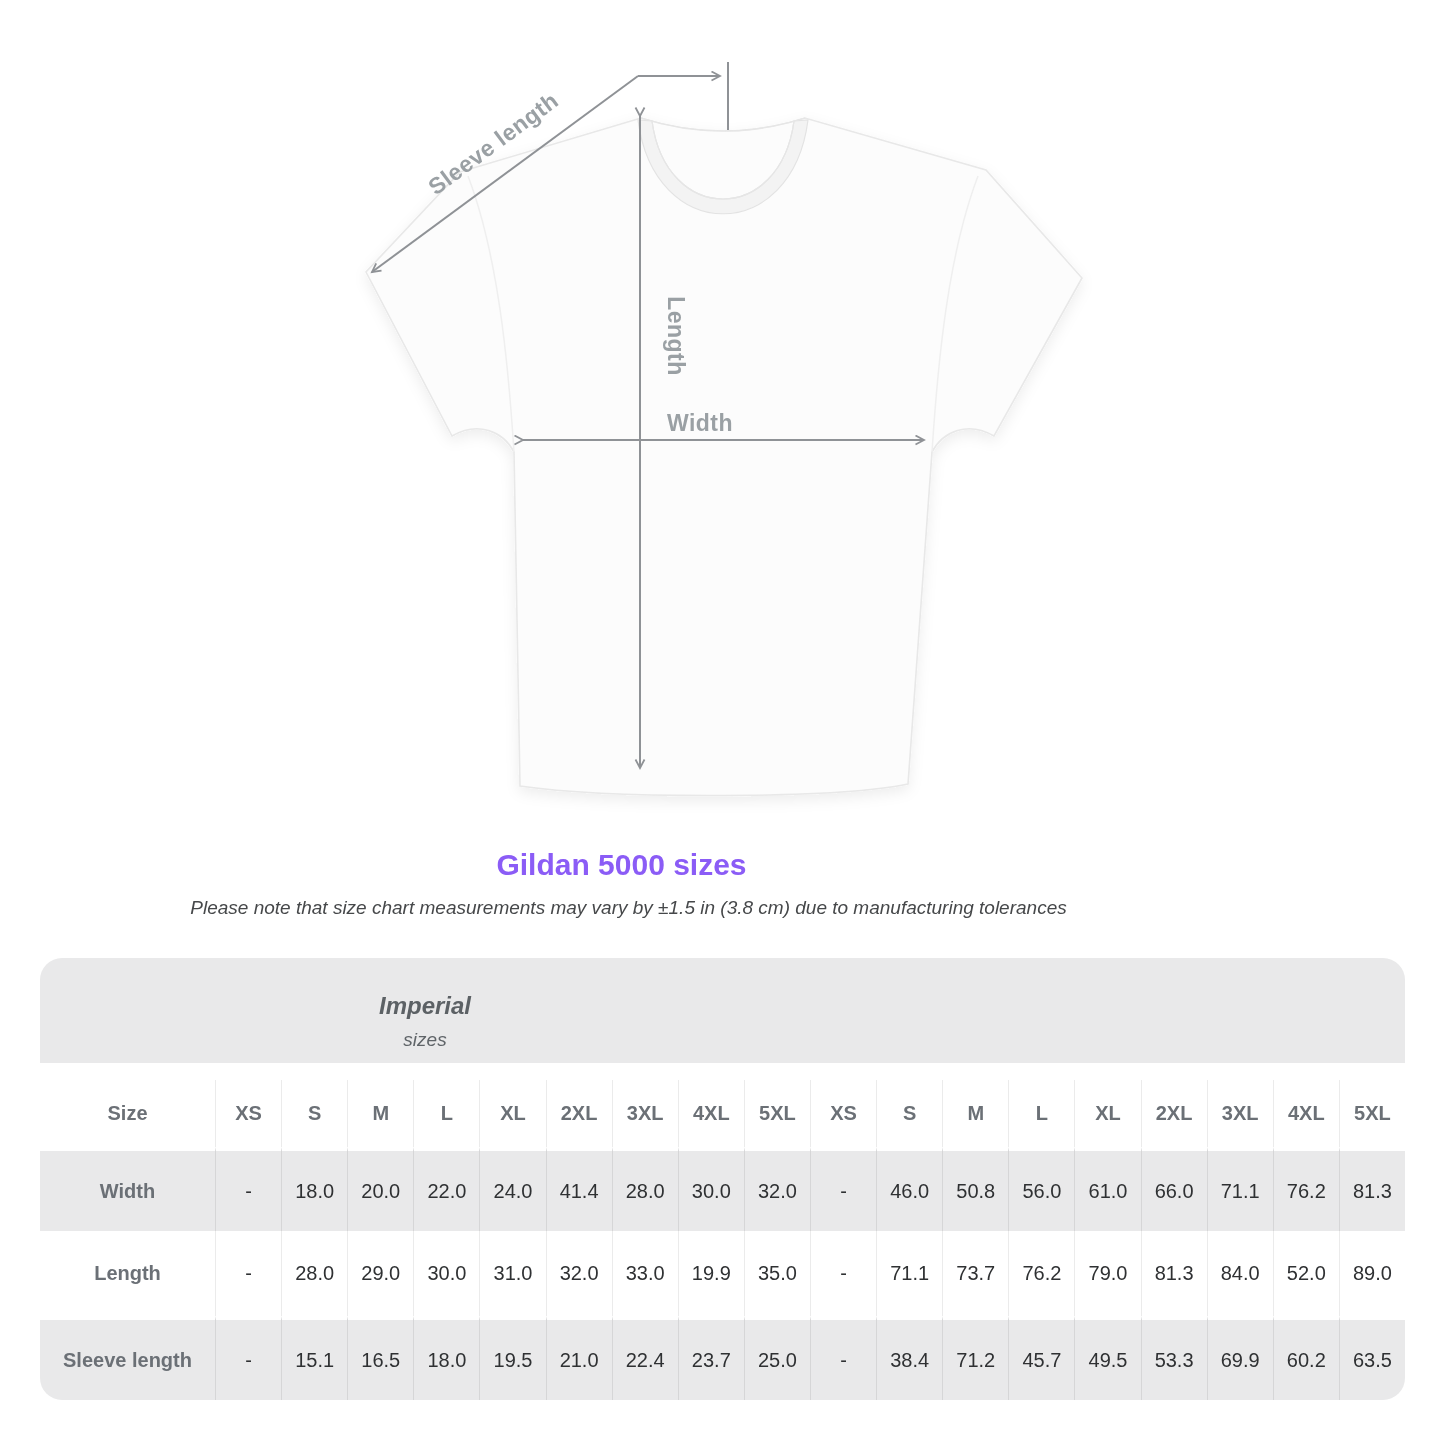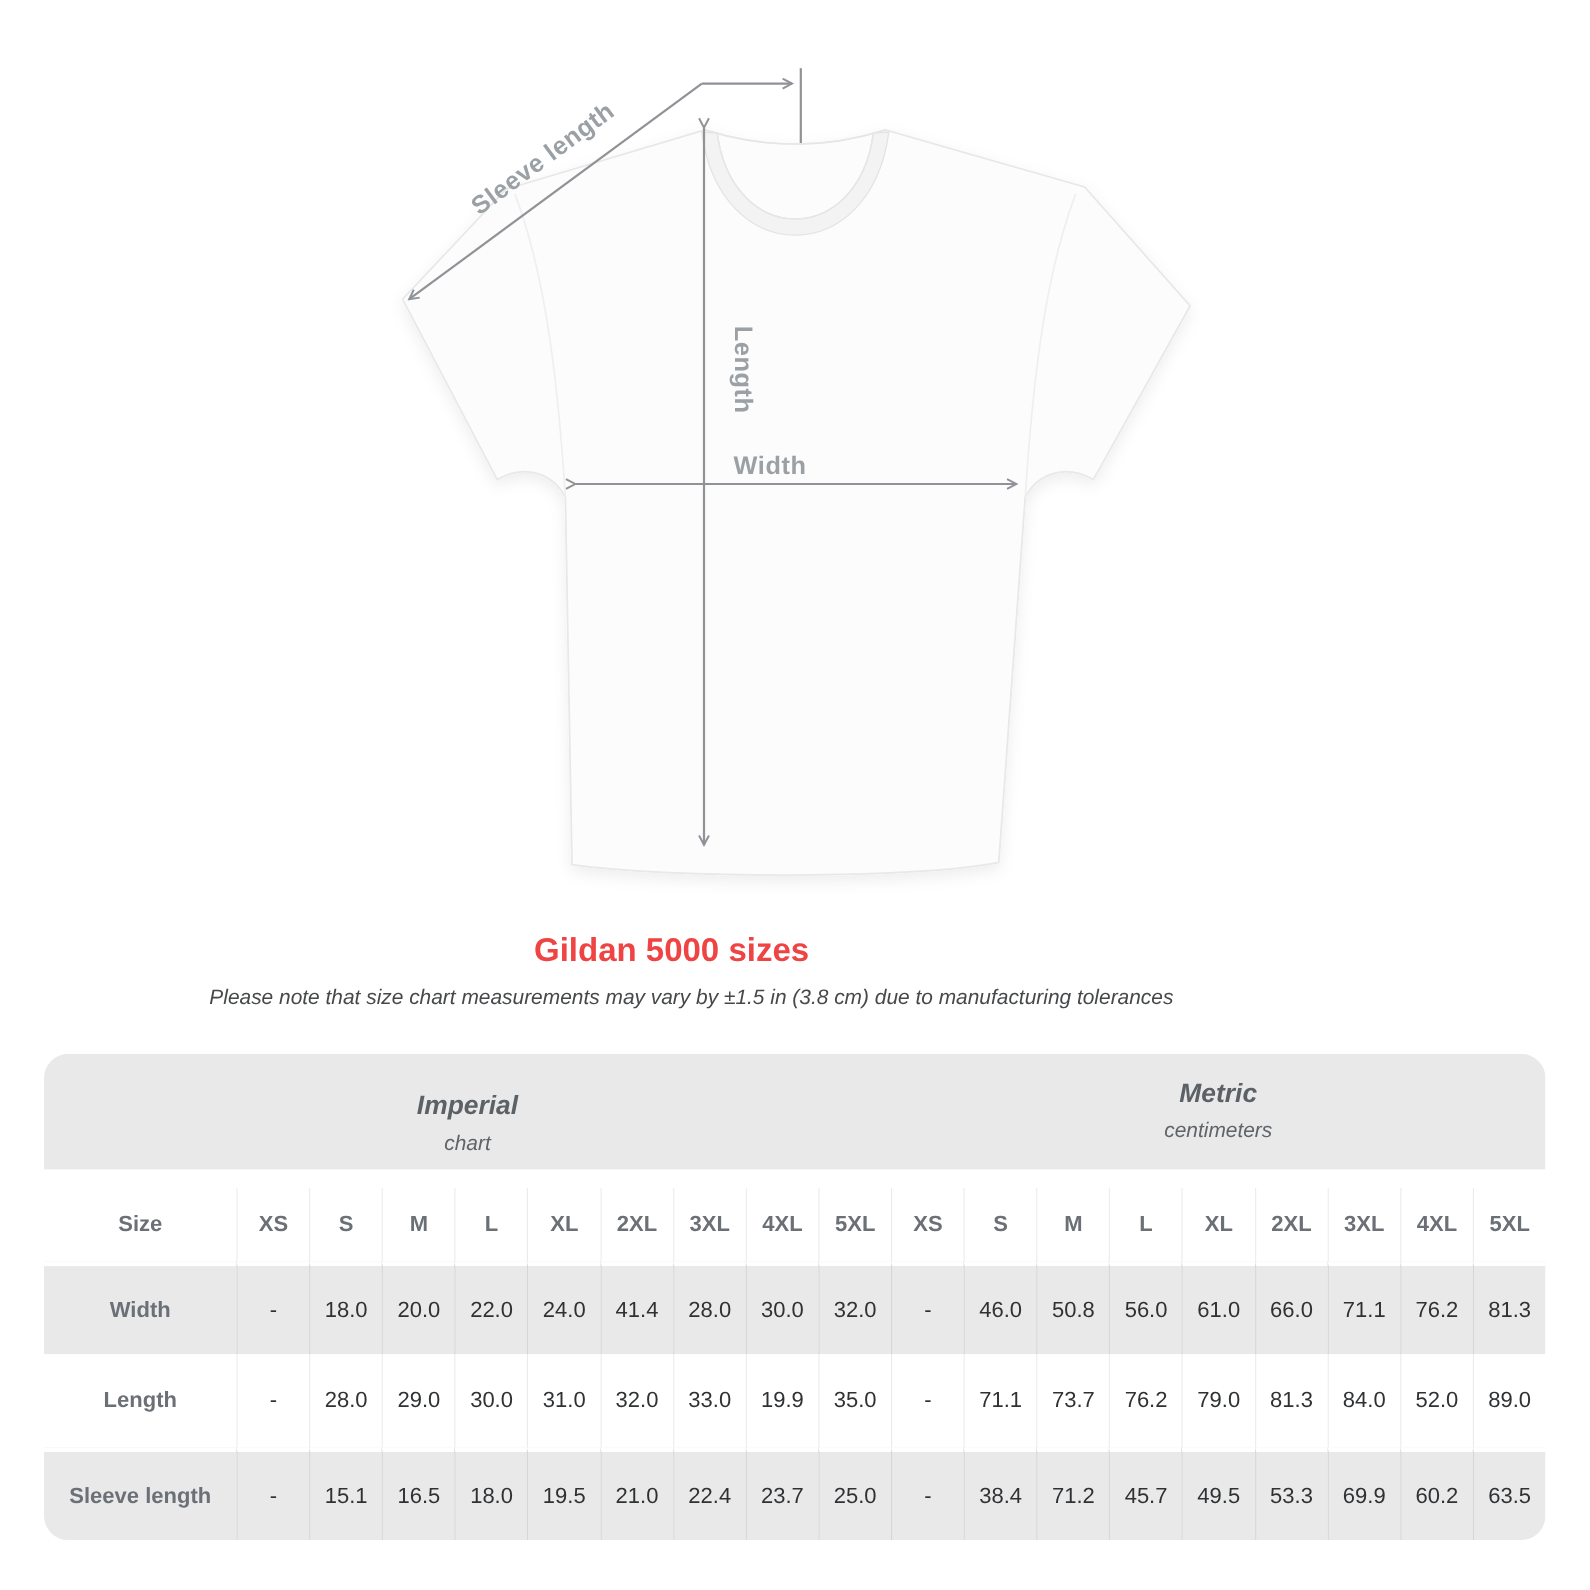--- a/index.html
+++ b/index.html
@@ -5,22 +5,22 @@
   html,body{margin:0;padding:0;background:#ffffff;}
   body{font-family:"Liberation Sans", sans-serif;}
   .page{position:relative;width:1445px;height:1445px;background:#ffffff;overflow:hidden;}
 
   
   .diagram-svg{position:absolute;left:0;top:0;}
   .diag-label{font-family:"Liberation Sans",sans-serif;font-weight:bold;font-size:23px;fill:#9aa0a4;letter-spacing:.5px;}
   .arrow{stroke:#8f9296;stroke-width:2;fill:none;}
 
   
-  .title{position:absolute;top:848px;left:4px;width:1213px;text-align:center;
-         font-size:30px;font-weight:bold;color:#ef4444;}
+  .title{position:absolute;top:848px;left:15px;width:1213px;text-align:center;
+         font-size:30px;font-weight:bold;color:#8b5cf6;}
   .subtitle{position:absolute;top:897px;left:0;width:1257px;text-align:center;
          font-style:italic;font-size:19px;color:#46484a;}
 
   
   .tbl{position:absolute;left:40px;top:958px;width:1365px;
        display:grid;grid-template-columns:175px repeat(18,1fr);
        grid-template-rows:105px 84px 84px 85px 84px;
        border-radius:22px;overflow:hidden;}
   .band{grid-column:1/20;background:#e9e9ea;display:flex;}
   .band-half{display:flex;flex-direction:column;align-items:center;justify-content:center;}
@@ -81,25 +81,21 @@
   </svg>
 
   <div class="title">Gildan 5000 sizes</div>
   <div class="subtitle">Please note that size chart measurements may vary by ±1.5 in (3.8 cm) due to manufacturing tolerances</div>
 
   <div class="tbl">
 
     <div class="band">
       <div class="band-half left">
         <div class="unit-name">Imperial</div>
-        <div class="unit-sub">chart</div>
-      </div>
-      <div class="band-half right">
-        <div class="unit-name">Metric</div>
-        <div class="unit-sub">centimeters</div>
+        <div class="unit-sub">sizes</div>
       </div>
     </div>
 
     <div class="cell head">Size</div>
     <div class="cell head vl">XS</div>
     <div class="cell head vl">S</div>
     <div class="cell head vl">M</div>
     <div class="cell head vl">L</div>
     <div class="cell head vl">XL</div>
     <div class="cell head vl">2XL</div>

